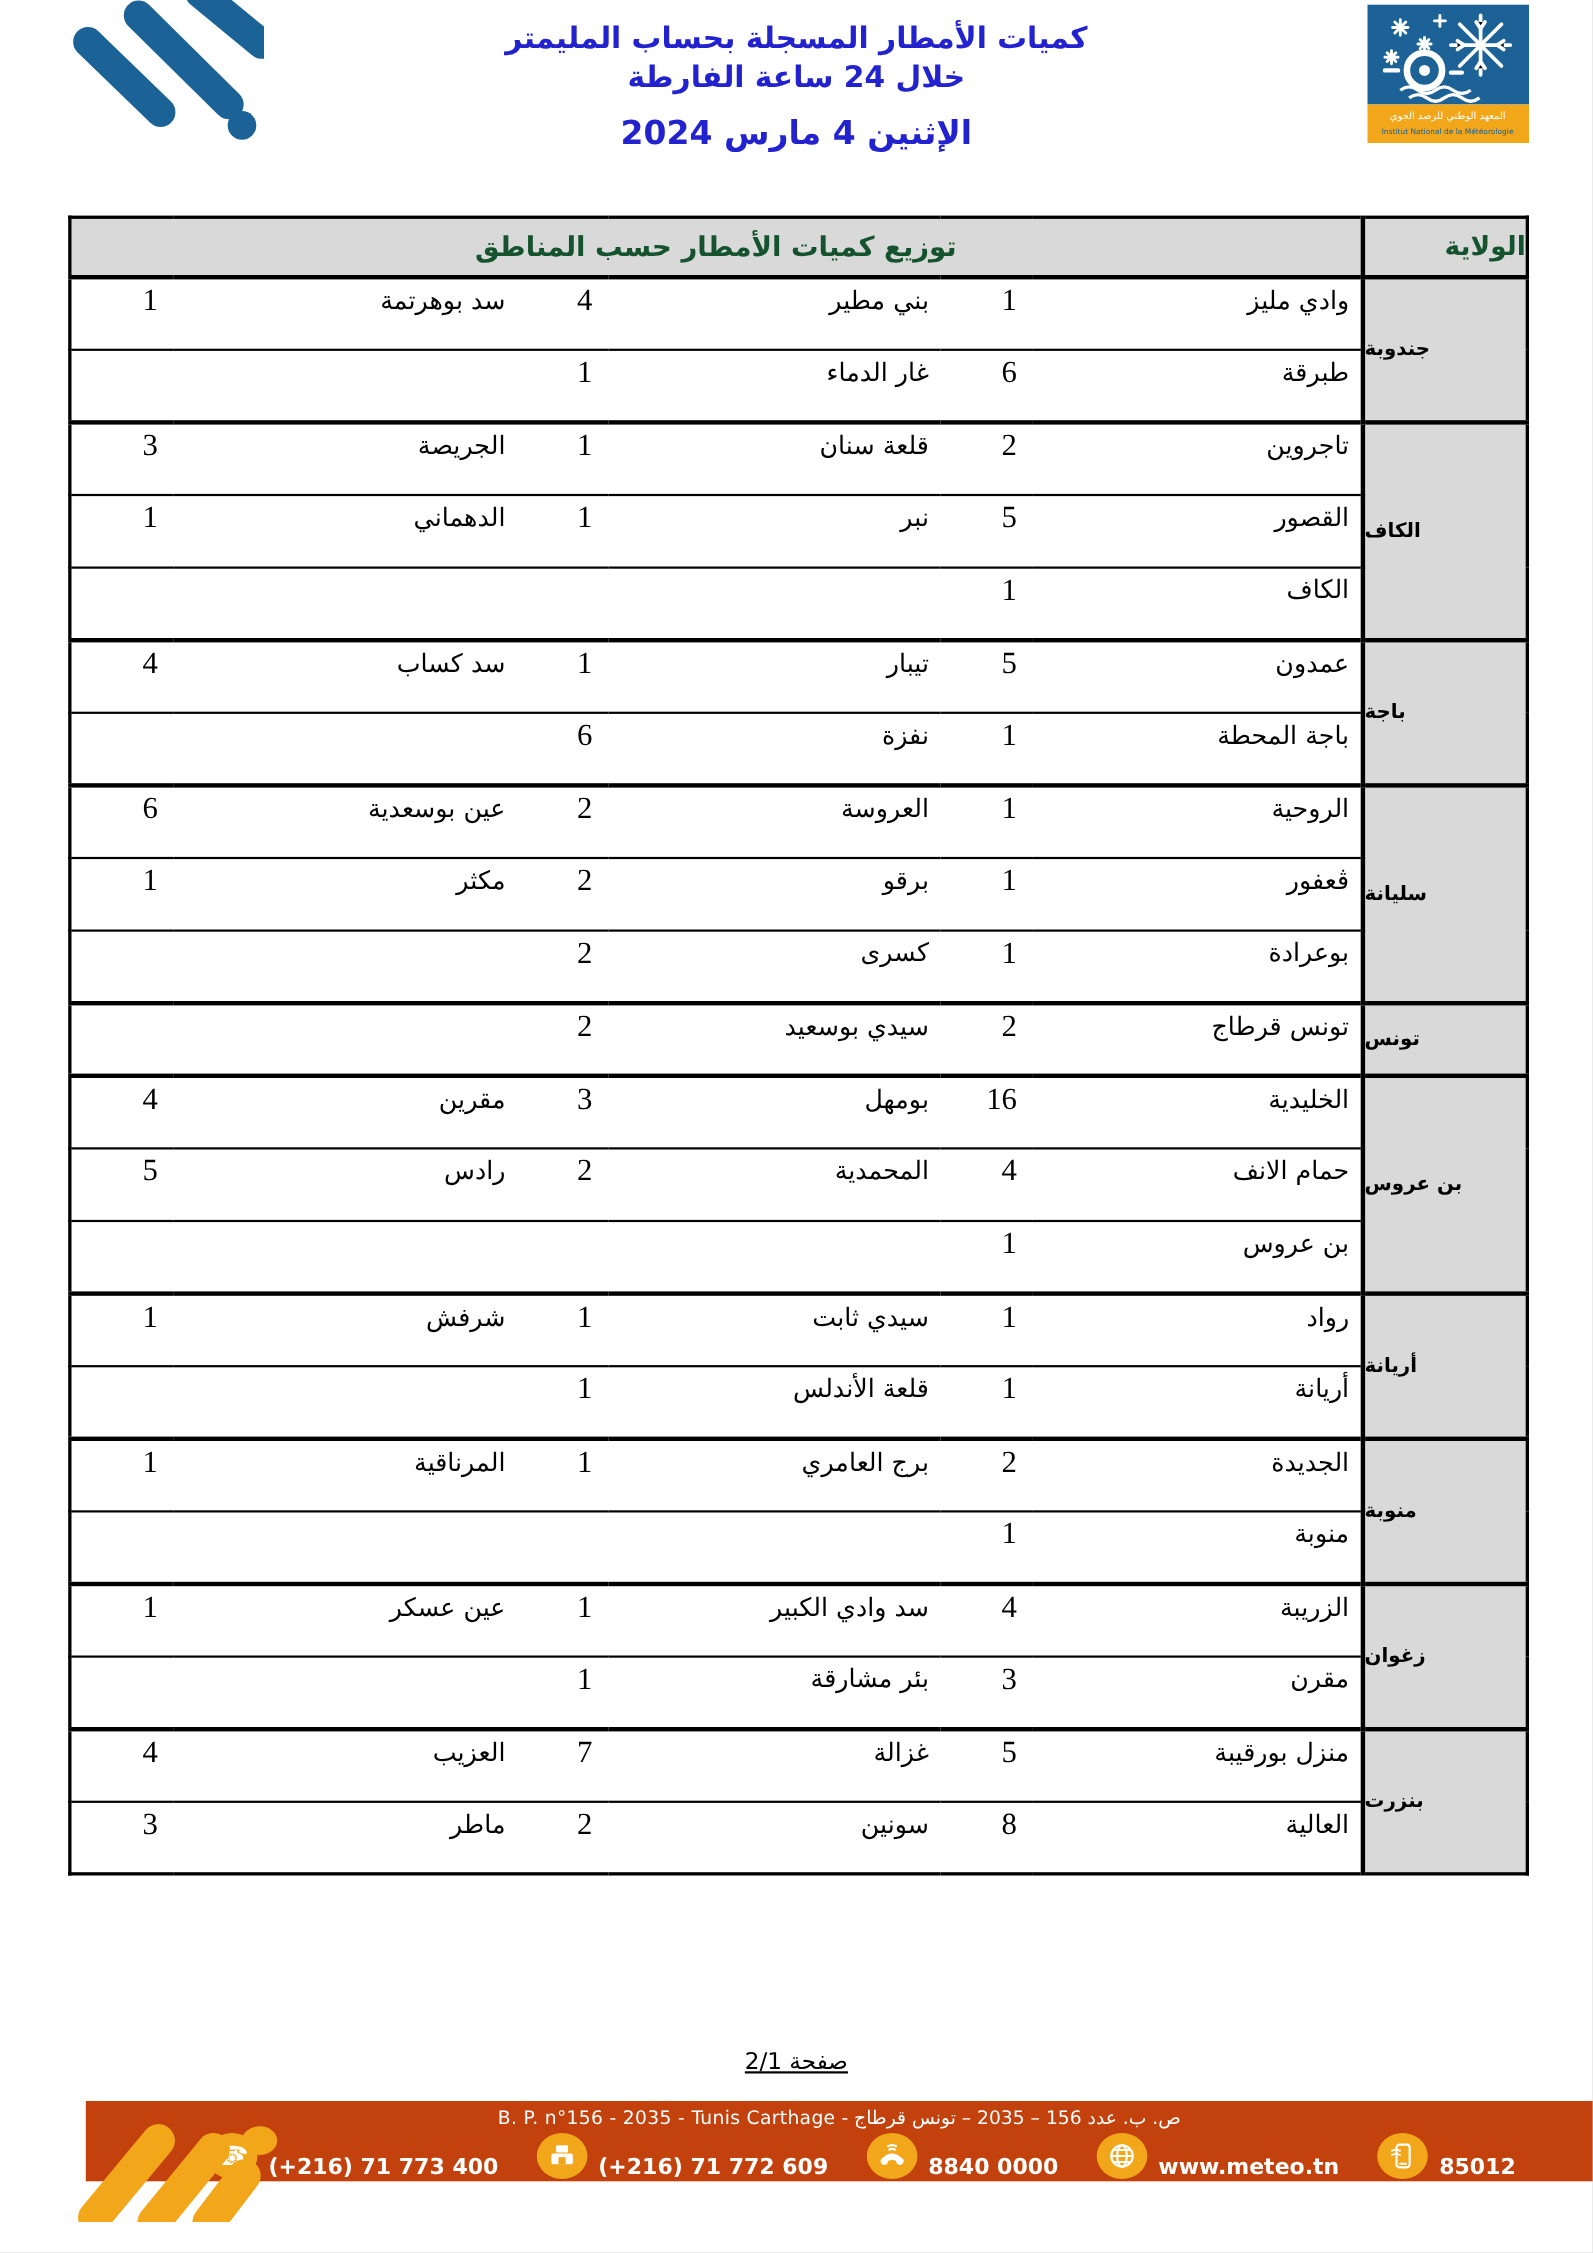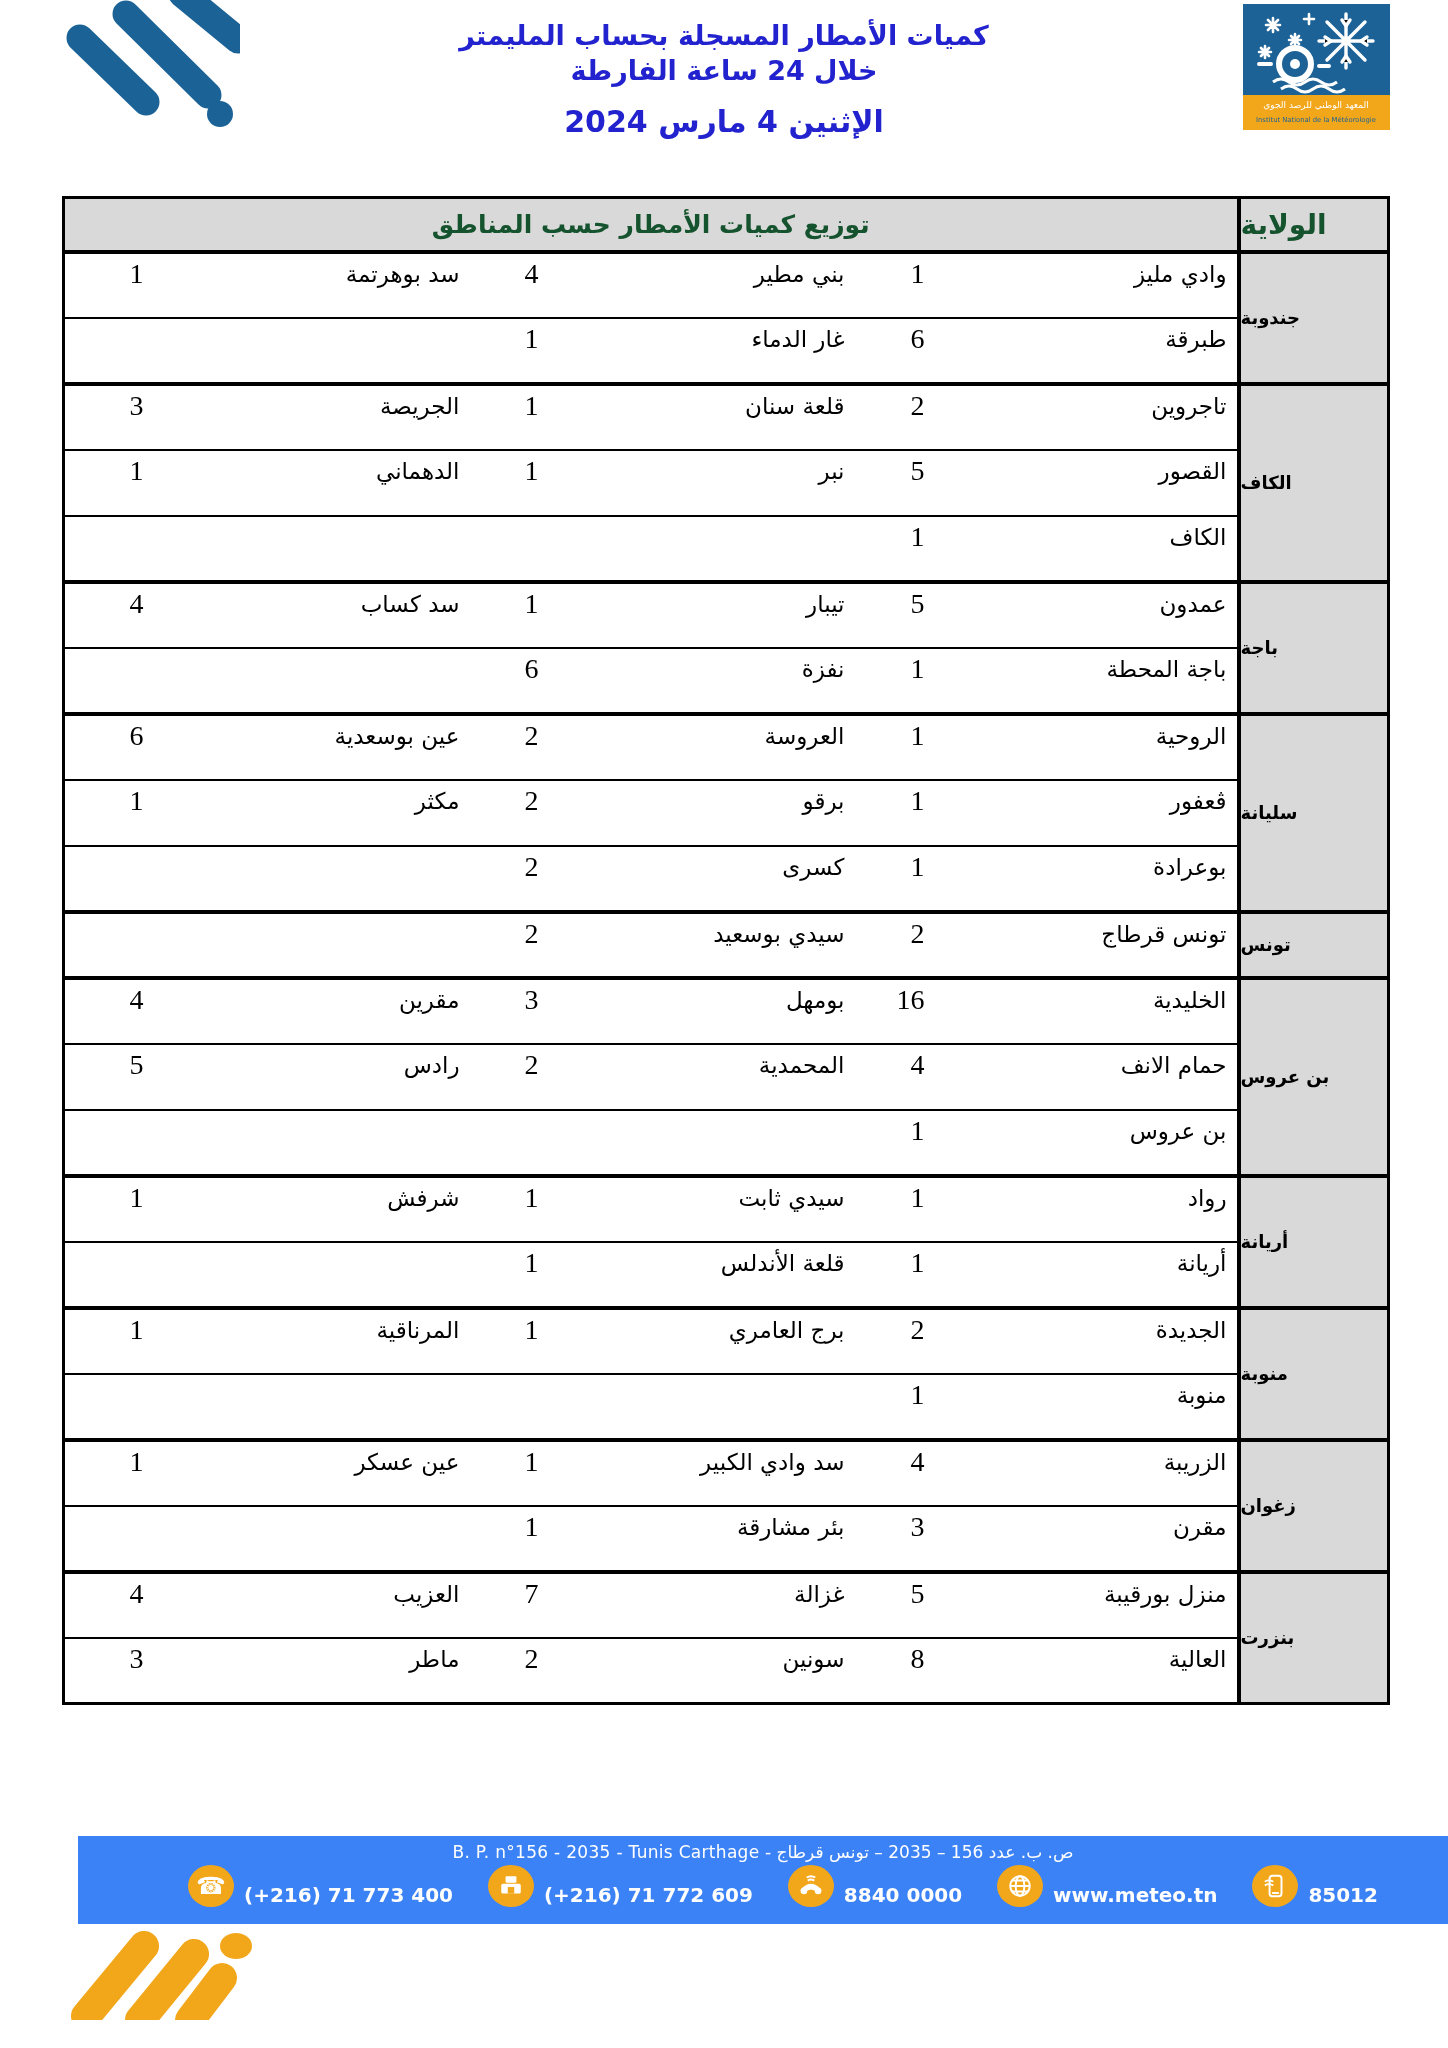--- a/index.html
+++ b/index.html
@@ -19,35 +19,35 @@
                 direction:rtl; background:#fff; }
   .rain-table col.c-gov  { width:150px; }
   .rain-table col.c-st1  { width:300px; }
   .rain-table col.c-v1   { width:84px; }
   .rain-table col.c-st2  { width:302px; }
   .rain-table col.c-v2   { width:83px; }
   .rain-table col.c-st3  { width:312px; }
   .rain-table thead th { height:54px; background:#d9d9d9; border-bottom:4px solid #000;
                          font-weight:bold; color:#14532d; vertical-align:middle; }
   th.mainh { font-size:25px; text-align:center; }
-  th.govh  { font-size:28px; text-align:left; }
+  th.govh  { font-size:24px; text-align:right; }
   td.gov, th.govh { border-left:4px solid #000; }
   tbody td { border-top:2px solid #000; vertical-align:top; height:66px; }
   tbody tr.group-start td { border-top:4px solid #000; }
   td.gov { background:#d9d9d9; vertical-align:middle; text-align:left;
            font-size:18px; font-weight:bold; }
   td.station { text-align:right; padding:7px 10px 0 0; font-size:23px; color:#000; overflow:hidden; white-space:nowrap; }
   td.value   { text-align:right; padding:4px 14px 0 0; font-size:28px;
                font-family:"Liberation Serif","DejaVu Serif",serif; color:#000; }
 
   
   .page-number { position:absolute; left:0; right:0; top:1862px; text-align:center;
                  font-size:21px; color:#000; direction:rtl;text-decoration:underline; }
-  .footer-band { position:absolute; left:78px; right:0; top:1836px; height:88px;
-                 background:#3b82f6; color:#fff; }
+  .footer-band { position:absolute; left:78px; right:0; top:1910px; height:73px;
+                 background:#c2410c; color:#fff; }
   .footer-address { margin-top:6px; text-align:center; direction:rtl;
                     font-size:17px; letter-spacing:.3px; }
   .footer-contacts { display:flex; align-items:center; justify-content:space-between;
                      margin-top:3px; padding:0 70px 0 110px; direction:ltr; }
   .contact { display:flex; align-items:flex-end; gap:10px; font-size:20px; font-weight:bold; }
   .cicon { display:inline-flex; align-items:center; justify-content:center;
            width:46px; height:42px; background:#f2a71b; border-radius:50%;
            color:#fff; font-size:24px; line-height:1; }
   .cicon svg { display:block; }
   .footer-stripes { position:absolute; left:56px; top:1904px; width:240px; height:116px; }

